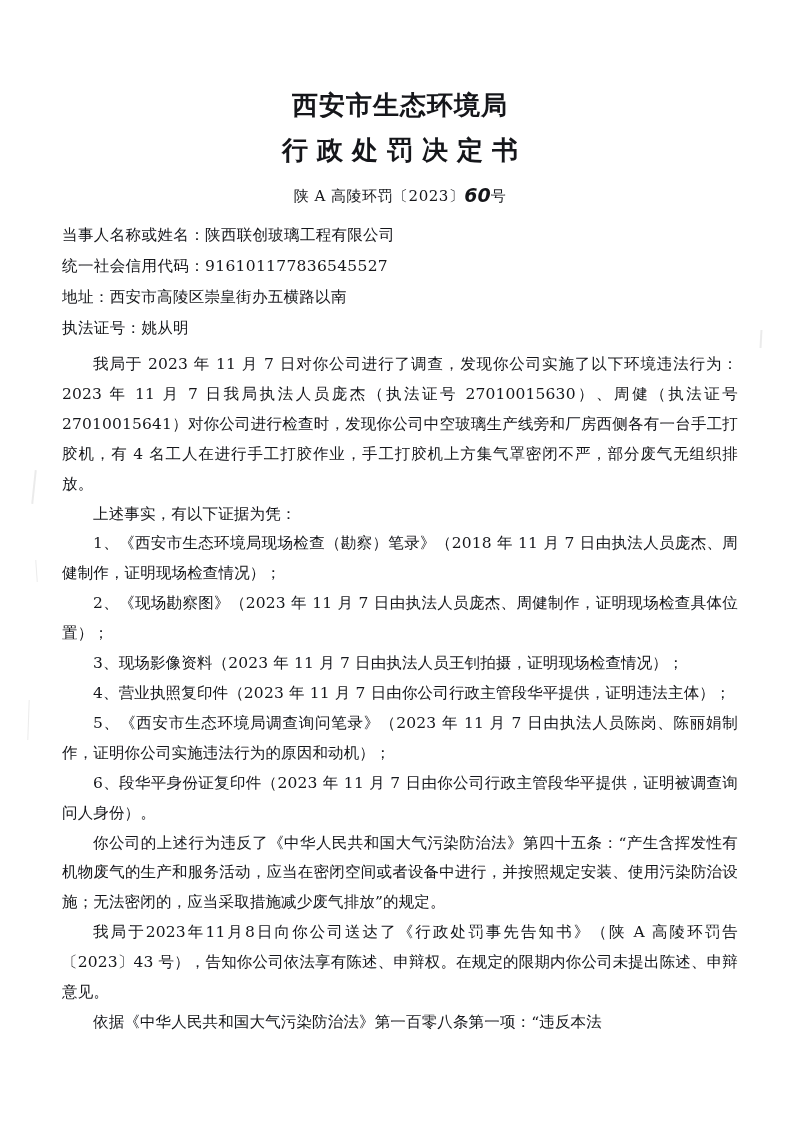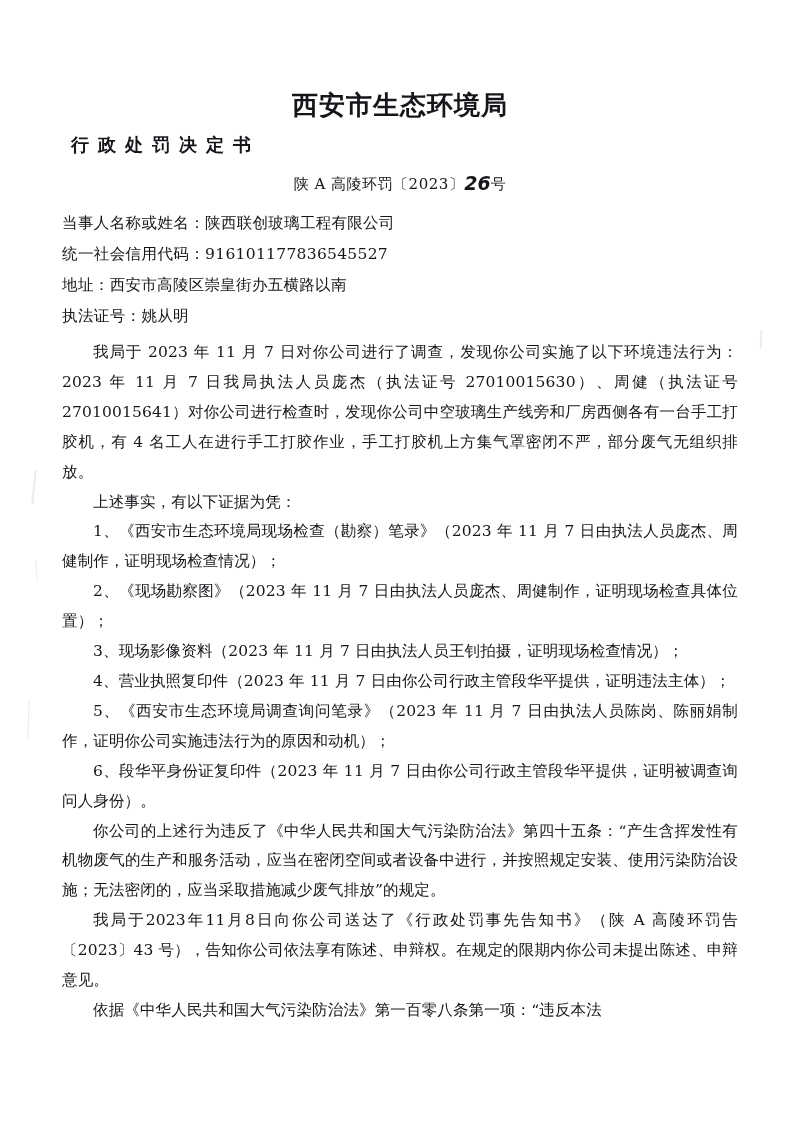--- a/index.html
+++ b/index.html
@@ -24,22 +24,22 @@
   }
   .doc-title {
     text-align: center;
     font-size: 26px;
     font-weight: bold;
     letter-spacing: 1px;
     line-height: 1.5;
     margin: 0;
   }
   .doc-subtitle {
-    text-align: left;
-    font-size: 18px;
+    text-align: center;
+    font-size: 26px;
     font-weight: bold;
     letter-spacing: 9px;
     line-height: 1.5;
     margin: 6px 0 0 0;
     padding-left: 9px;
   }
   .doc-number {
     text-align: center;
     font-size: 15px;
     margin: 14px 0 0 0;
@@ -100,42 +100,42 @@
 
   <div class="scan-mark m1"></div>
   <div class="scan-mark m2"></div>
   <div class="scan-mark m3"></div>
   <div class="scan-mark m4"></div>
 
   <h1 class="doc-title">西安市生态环境局</h1>
   <h2 class="doc-subtitle">行政处罚决定书</h2>
 
   <div class="doc-number">
-    <span>陕 A 高陵环罚〔2023〕</span><span class="handwritten">26</span><span>号</span>
+    <span>陕 A 高陵环罚〔2023〕</span><span class="handwritten">60</span><span>号</span>
   </div>
 
   <div class="fields">
     <div class="field-line">
       <span class="field-label">当事人名称或姓名：</span><span class="field-value">陕西联创玻璃工程有限公司</span>
     </div>
     <div class="field-line">
       <span class="field-label">统一社会信用代码：</span><span class="field-value">916101177836545527</span>
     </div>
     <div class="field-line">
       <span class="field-label">地址：</span><span class="field-value">西安市高陵区崇皇街办五横路以南</span>
     </div>
     <div class="field-line">
       <span class="field-label">执法证号：</span><span class="field-value">姚从明</span>
     </div>
   </div>
 
   <div class="body-text">
     <p class="para">我局于 2023 年 11 月 7 日对你公司进行了调查，发现你公司实施了以下环境违法行为：2023 年 11 月 7 日我局执法人员庞杰（执法证号 27010015630）、周健（执法证号 27010015641）对你公司进行检查时，发现你公司中空玻璃生产线旁和厂房西侧各有一台手工打胶机，有 4 名工人在进行手工打胶作业，手工打胶机上方集气罩密闭不严，部分废气无组织排放。</p>
     <p class="para">上述事实，有以下证据为凭：</p>
-    <p class="para">1、《西安市生态环境局现场检查（勘察）笔录》（2023 年 11 月 7 日由执法人员庞杰、周健制作，证明现场检查情况）；</p>
+    <p class="para">1、《西安市生态环境局现场检查（勘察）笔录》（2018 年 11 月 7 日由执法人员庞杰、周健制作，证明现场检查情况）；</p>
     <p class="para">2、《现场勘察图》（2023 年 11 月 7 日由执法人员庞杰、周健制作，证明现场检查具体位置）；</p>
     <p class="para">3、现场影像资料（2023 年 11 月 7 日由执法人员王钊拍摄，证明现场检查情况）；</p>
     <p class="para">4、营业执照复印件（2023 年 11 月 7 日由你公司行政主管段华平提供，证明违法主体）；</p>
     <p class="para">5、《西安市生态环境局调查询问笔录》（2023 年 11 月 7 日由执法人员陈岗、陈丽娟制作，证明你公司实施违法行为的原因和动机）；</p>
     <p class="para">6、段华平身份证复印件（2023 年 11 月 7 日由你公司行政主管段华平提供，证明被调查询问人身份）。</p>
     <p class="para quote">你公司的上述行为违反了《中华人民共和国大气污染防治法》第四十五条：“产生含挥发性有机物废气的生产和服务活动，应当在密闭空间或者设备中进行，并按照规定安装、使用污染防治设施；无法密闭的，应当采取措施减少废气排放”的规定。</p>
     <p class="para">我局于2023年11月8日向你公司送达了《行政处罚事先告知书》（陕 A 高陵环罚告〔2023〕43 号），告知你公司依法享有陈述、申辩权。在规定的限期内你公司未提出陈述、申辩意见。</p>
     <p class="para">依据《中华人民共和国大气污染防治法》第一百零八条第一项：“违反本法</p>
   </div>
 

